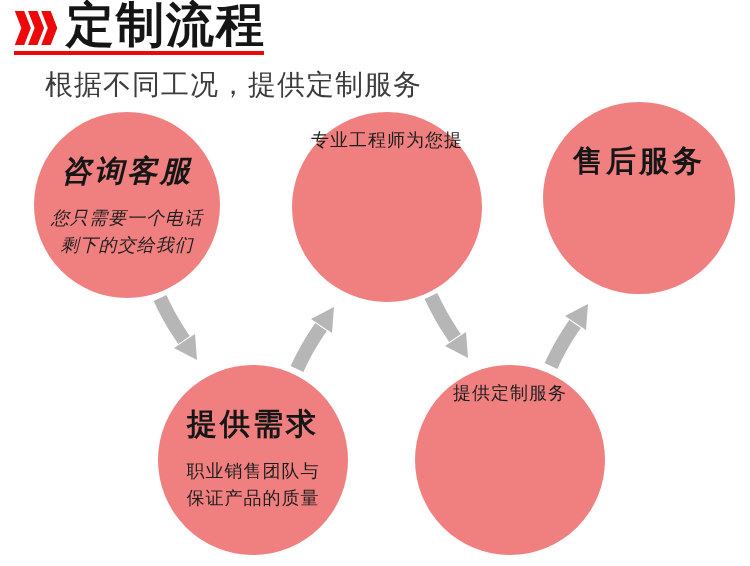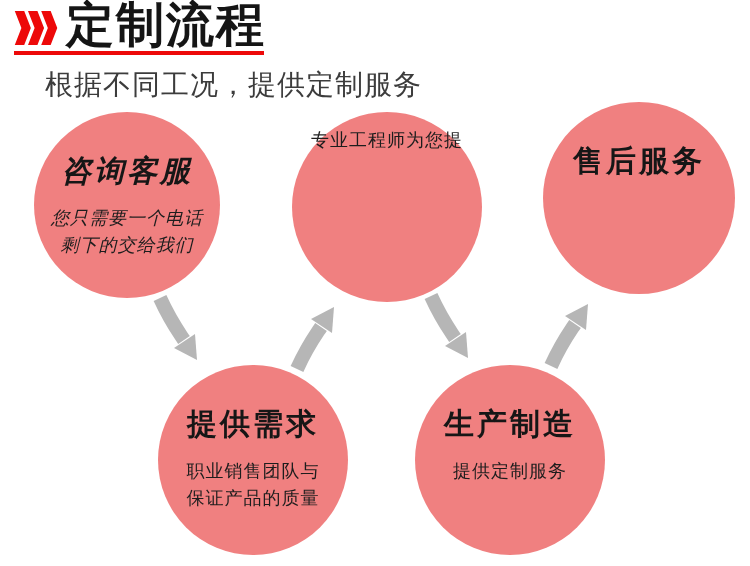--- a/index.html
+++ b/index.html
@@ -99,21 +99,20 @@
 
   <div class="circle c4">
     <div class="step-title">提供需求</div>
     <div class="step-desc">
       <span>职业销售团队与</span><br>
       <span>保证产品的质量</span>
     </div>
   </div>
 
   <div class="circle c5">
-    <div class="step-title">生产制造</div>
     <div class="step-desc">
       <span>提供定制服务</span><br>
     </div>
   </div>
 
   <svg class="arrow se a1" viewBox="0 0 64 74" aria-hidden="true">
     <path class="shaft" d="M10,70 C20,48 26,40 34,28"></path>
     <polygon class="head" points="47,8 24,20 45,34"></polygon>
   </svg>
   <svg class="arrow ne a2" viewBox="0 0 64 74" aria-hidden="true">

